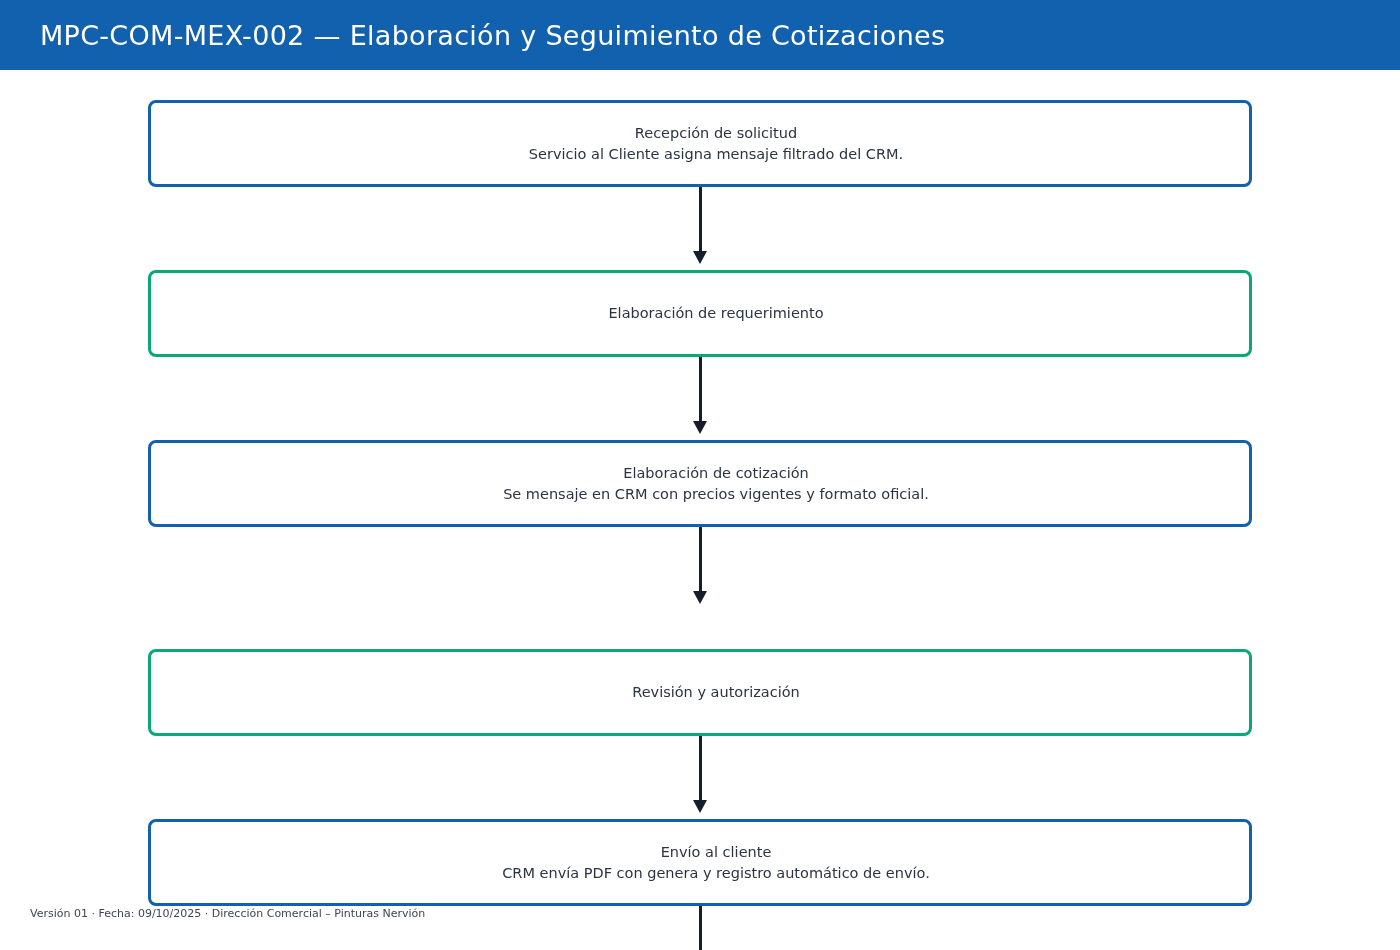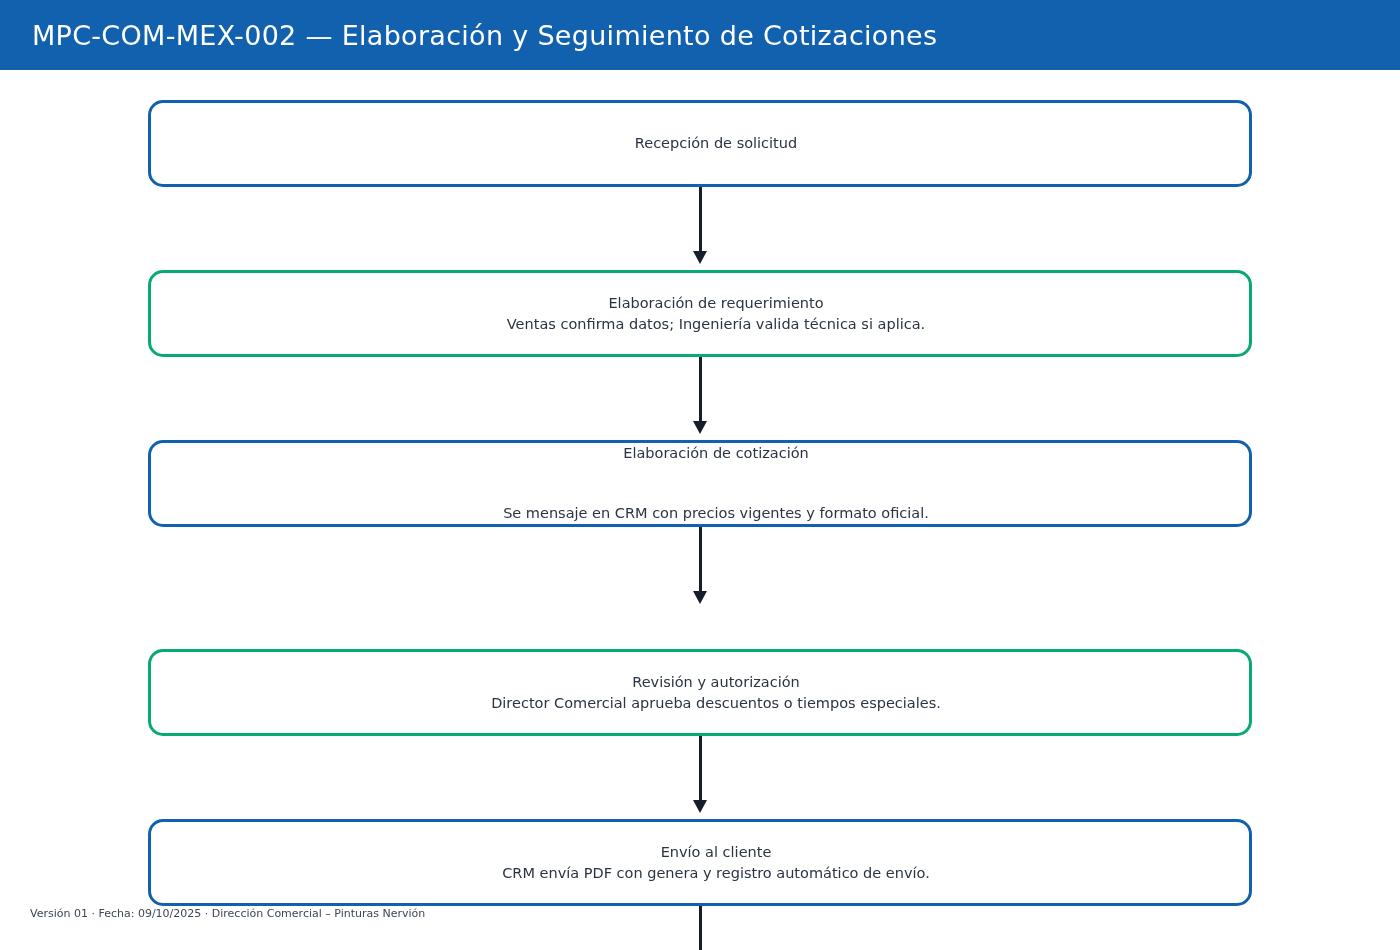--- a/index.html
+++ b/index.html
@@ -18,40 +18,40 @@
     font-family: "DejaVu Sans", "Liberation Sans", sans-serif;
     overflow: hidden;
     position: relative;
   }
   .titlebar {
     width: 1400px;
     height: 70px;
     background: var(--header-background);
     display: flex;
     align-items: center;
-    padding-left: 32px;
+    padding-left: 40px;
   }
   .titlebar h1 {
     color: var(--header-text);
     font-size: 27px;
     font-weight: 400;
     letter-spacing: 0.3px;
     white-space: nowrap;
   }
   .flow {
     margin-top: 30px;
     display: flex;
     flex-direction: column;
     align-items: center;
   }
   .flow-box {
     width: 1104px;
     height: 87px;
     border: 3px solid var(--header-background);
-    border-radius: 15px;
+    border-radius: 8px;
     background: #FFFFFF;
     display: flex;
     flex-direction: column;
     align-items: center;
     justify-content: center;
     text-align: center;
     padding-left: 32px;
   }
   .step-title, .step-desc {
     font-size: 14.5px;
@@ -94,44 +94,43 @@
 </head>
 <body>
 
 <header class="titlebar">
   <h1>MPC-COM-MEX-002 — Elaboración y Seguimiento de Cotizaciones</h1>
 </header>
 
 <main class="flow" id="flow">
   <div class="flow-box" style="border-color: rgb(18, 97, 174);">
     <div class="step-title">Recepción de solicitud</div>
+    <div class="step-desc">Servicio al Cliente asigna mensaje filtrado del CRM.</div>
   </div>
 <div class="flow-connector">
       <div class="arrow-shaft"></div>
       <div class="arrow-head"></div>
     </div>
   <div class="flow-box" style="border-color: rgb(9, 168, 119);">
     <div class="step-title">Elaboración de requerimiento</div>
-    <div class="step-desc">Ventas confirma datos; Ingeniería valida técnica si aplica.</div>
   </div>
 <div class="flow-connector">
       <div class="arrow-shaft"></div>
       <div class="arrow-head"></div>
     </div>
-  <div class="flow-box" style="border-color: rgb(18, 97, 174); justify-content: space-between;">
+  <div class="flow-box" style="border-color: rgb(18, 97, 174);">
     <div class="step-title">Elaboración de cotización</div>
     <div class="step-desc">Se mensaje en CRM con precios vigentes y formato oficial.</div>
   </div>
 <div class="flow-connector">
       <div class="arrow-shaft"></div>
       <div class="arrow-head"></div>
     </div>
   <div class="flow-box" style="border-color: rgb(9, 168, 119); margin-top: 39px;">
     <div class="step-title">Revisión y autorización</div>
-    <div class="step-desc">Director Comercial aprueba descuentos o tiempos especiales.</div>
   </div>
 <div class="flow-connector">
       <div class="arrow-shaft"></div>
       <div class="arrow-head"></div>
     </div>
   <div class="flow-box" style="border-color: rgb(18, 97, 174);">
     <div class="step-title">Envío al cliente</div>
     <div class="step-desc">CRM envía PDF con genera y registro automático de envío.</div>
   </div>
 <div class="flow-connector final">

